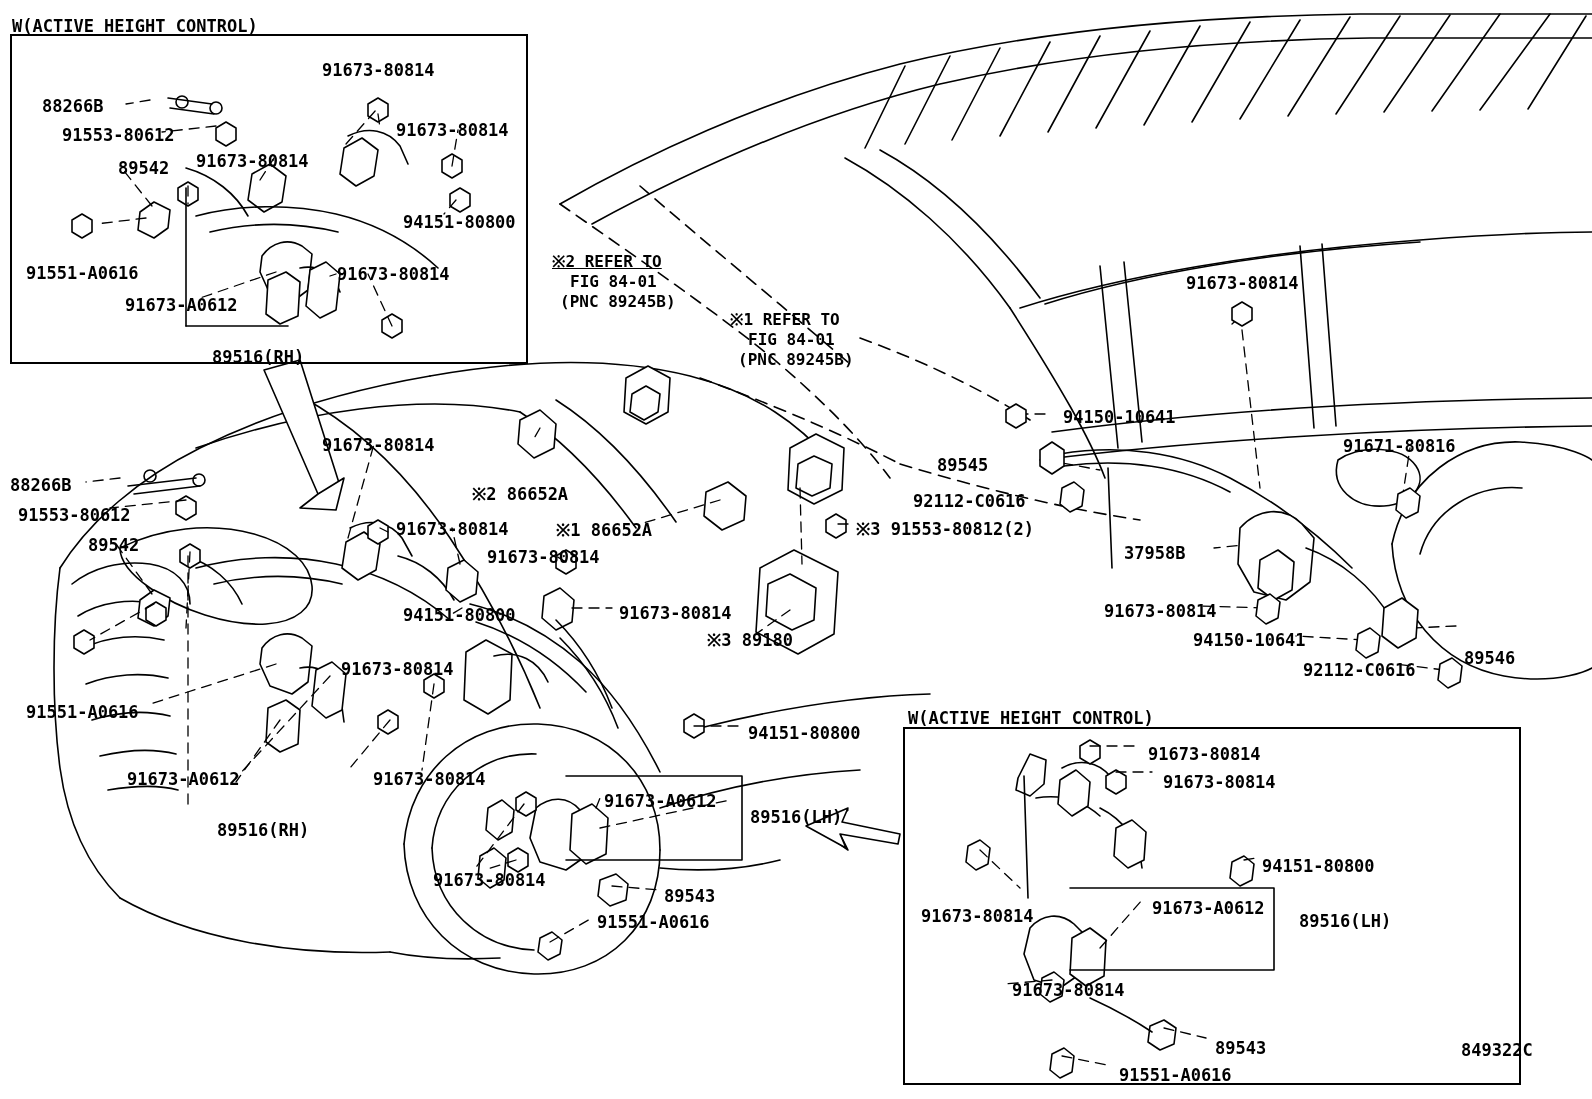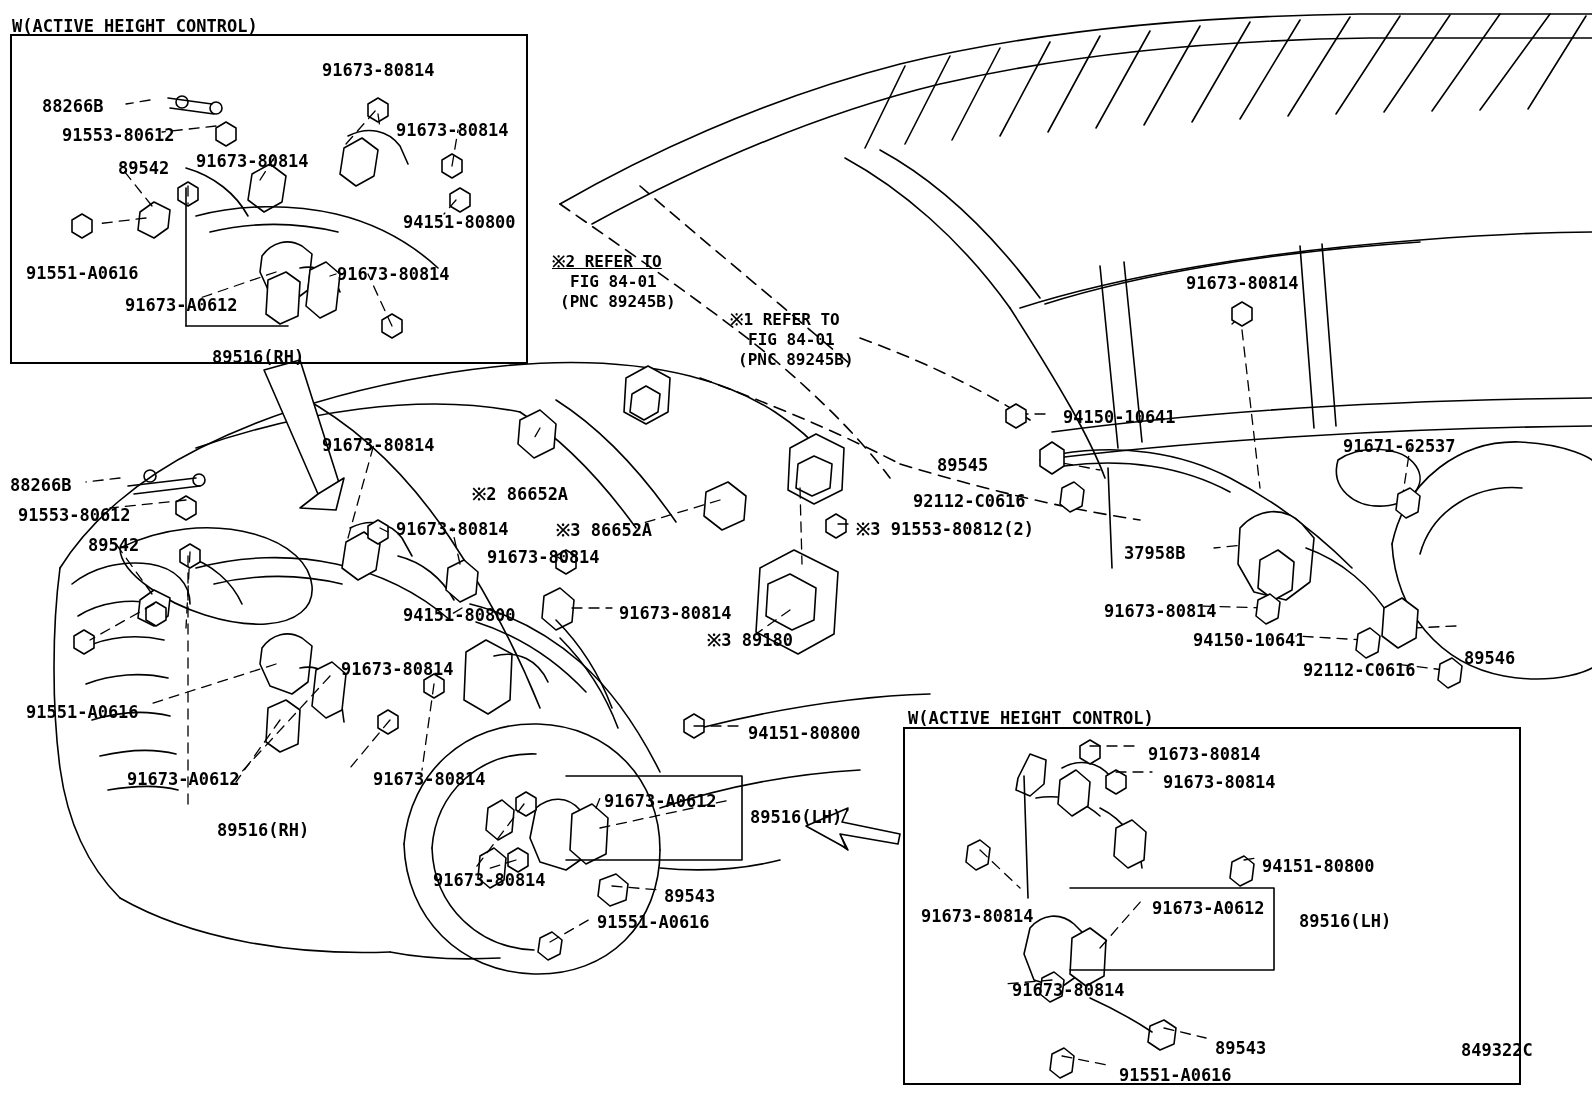--- a/index.html
+++ b/index.html
@@ -357,34 +357,34 @@
   <div class="lbl" style="left:118px; top:150px;">89542</div>
   <div class="lbl" style="left:403px; top:204px;">94151-80800</div>
   <div class="lbl" style="left:26px; top:255px;">91551-A0616</div>
   <div class="lbl" style="left:337px; top:256px;">91673-80814</div>
   <div class="lbl" style="left:125px; top:287px;">91673-A0612</div>
   <div class="lbl" style="left:212px; top:339px;">89516(RH)</div>
 
   <div class="lbl" style="left:1186px; top:265px;">91673-80814</div>
   <div class="lbl" style="left:1063px; top:399px;">94150-10641</div>
   <div class="lbl" style="left:937px; top:447px;text-align:center;">89545</div>
-  <div class="lbl" style="left:1343px; top:428px;">91671-62537</div>
+  <div class="lbl" style="left:1343px; top:428px;">91671-80816</div>
   <div class="lbl" style="left:913px; top:483px;">92112-C0616</div>
   <div class="lbl" style="left:1124px; top:535px;">37958B</div>
   <div class="lbl" style="left:1104px; top:593px;">91673-80814</div>
   <div class="lbl" style="left:1464px; top:640px;">89546</div>
   <div class="lbl" style="left:1193px; top:622px;">94150-10641</div>
   <div class="lbl" style="left:1303px; top:652px;">92112-C0616</div>
   <div class="lbl" style="left:322px; top:427px;">91673-80814</div>
   <div class="lbl" style="left:472px; top:476px;">※2 86652A</div>
   <div class="lbl" style="left:10px; top:467px;">88266B</div>
   <div class="lbl" style="left:18px; top:497px;">91553-80612</div>
   <div class="lbl" style="left:88px; top:527px;">89542</div>
   <div class="lbl" style="left:396px; top:511px;">91673-80814</div>
-  <div class="lbl" style="left:556px; top:512px;">※3 86652A</div>
+  <div class="lbl" style="left:556px; top:512px;">※1 86652A</div>
   <div class="lbl" style="left:856px; top:511px;">※3 91553-80812(2)</div>
   <div class="lbl" style="left:487px; top:539px;">91673-80814</div>
   <div class="lbl" style="left:403px; top:597px;">94151-80800</div>
   <div class="lbl" style="left:619px; top:595px;">91673-80814</div>
   <div class="lbl" style="left:707px; top:622px;">※3 89180</div>
   <div class="lbl" style="left:341px; top:651px;">91673-80814</div>
   <div class="lbl" style="left:26px; top:694px;">91551-A0616</div>
   <div class="lbl" style="left:748px; top:715px;">94151-80800</div>
   <div class="lbl" style="left:127px; top:761px;">91673-A0612</div>
   <div class="lbl" style="left:373px; top:761px;">91673-80814</div>

